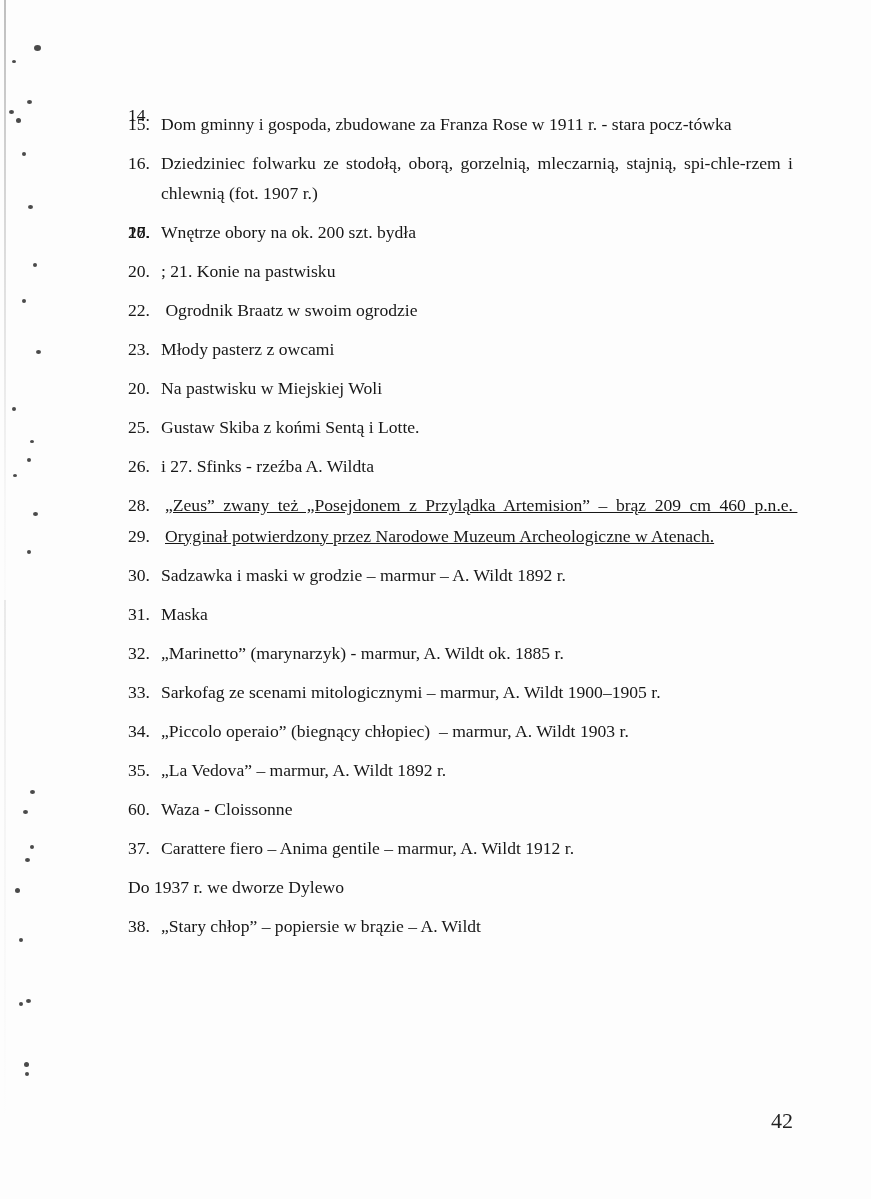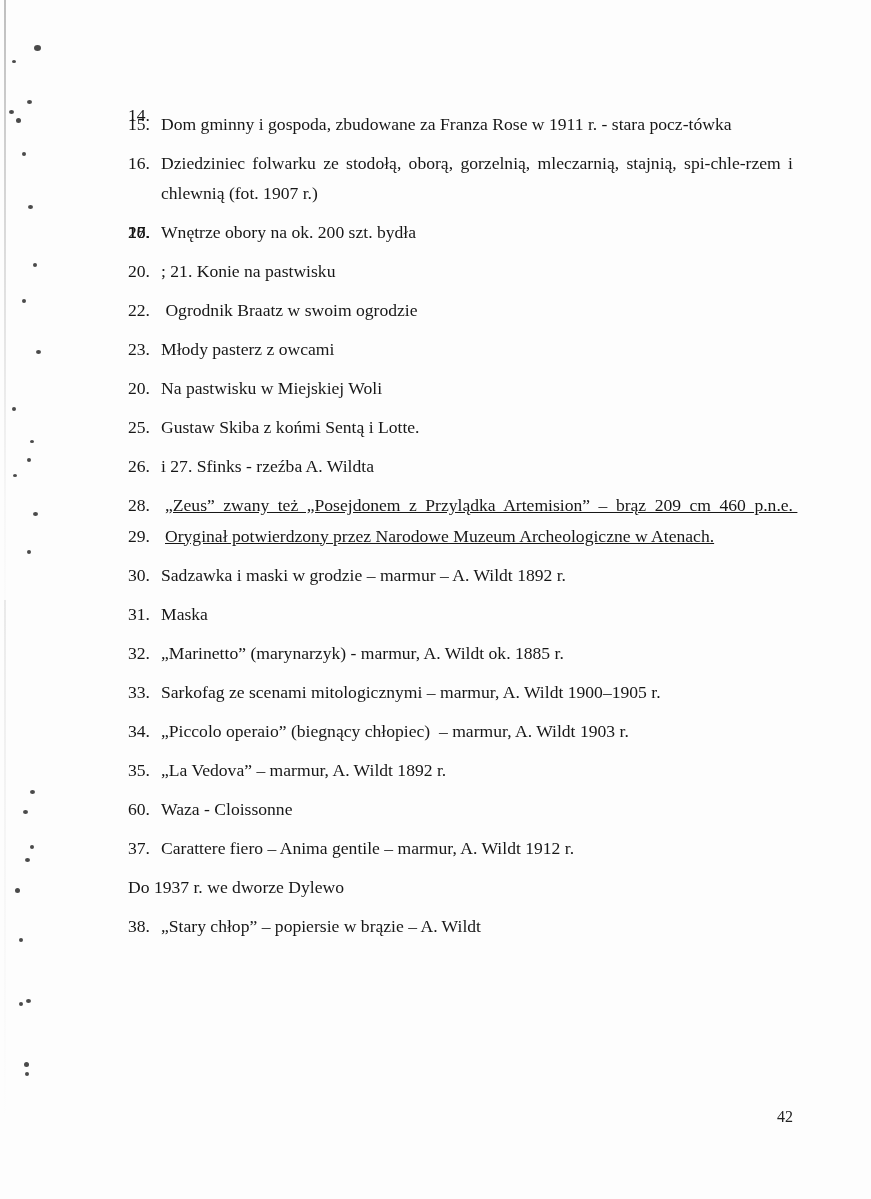--- a/index.html
+++ b/index.html
@@ -88,21 +88,21 @@
     vertical-align: super;
     line-height: 0;
   }
 
   .folio {
     position: absolute;
     left: 0;
     top: 1108px;
     width: 793px;
     text-align: right;
-    font-size: 16px;
+    font-size: 22px;
     color: #222;
   }
 </style>
 </head>
 <body>
 
 <div class="page" style="background: rgb(253, 253, 253); color: rgb(23, 23, 23);">
 
   <div class="scan-edge"></div>
   <div class="scan-edge lower"></div>

